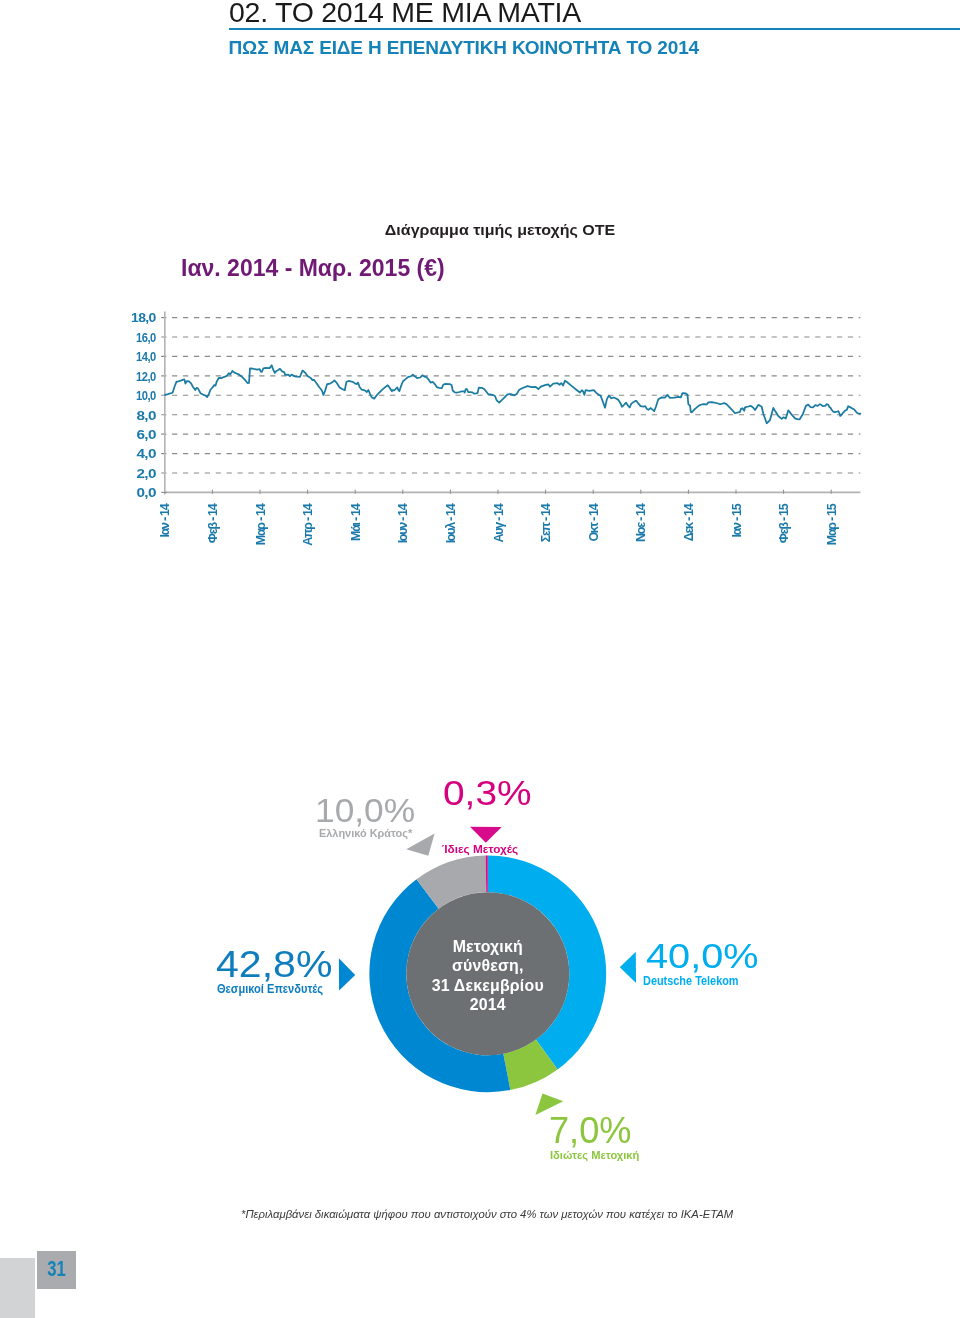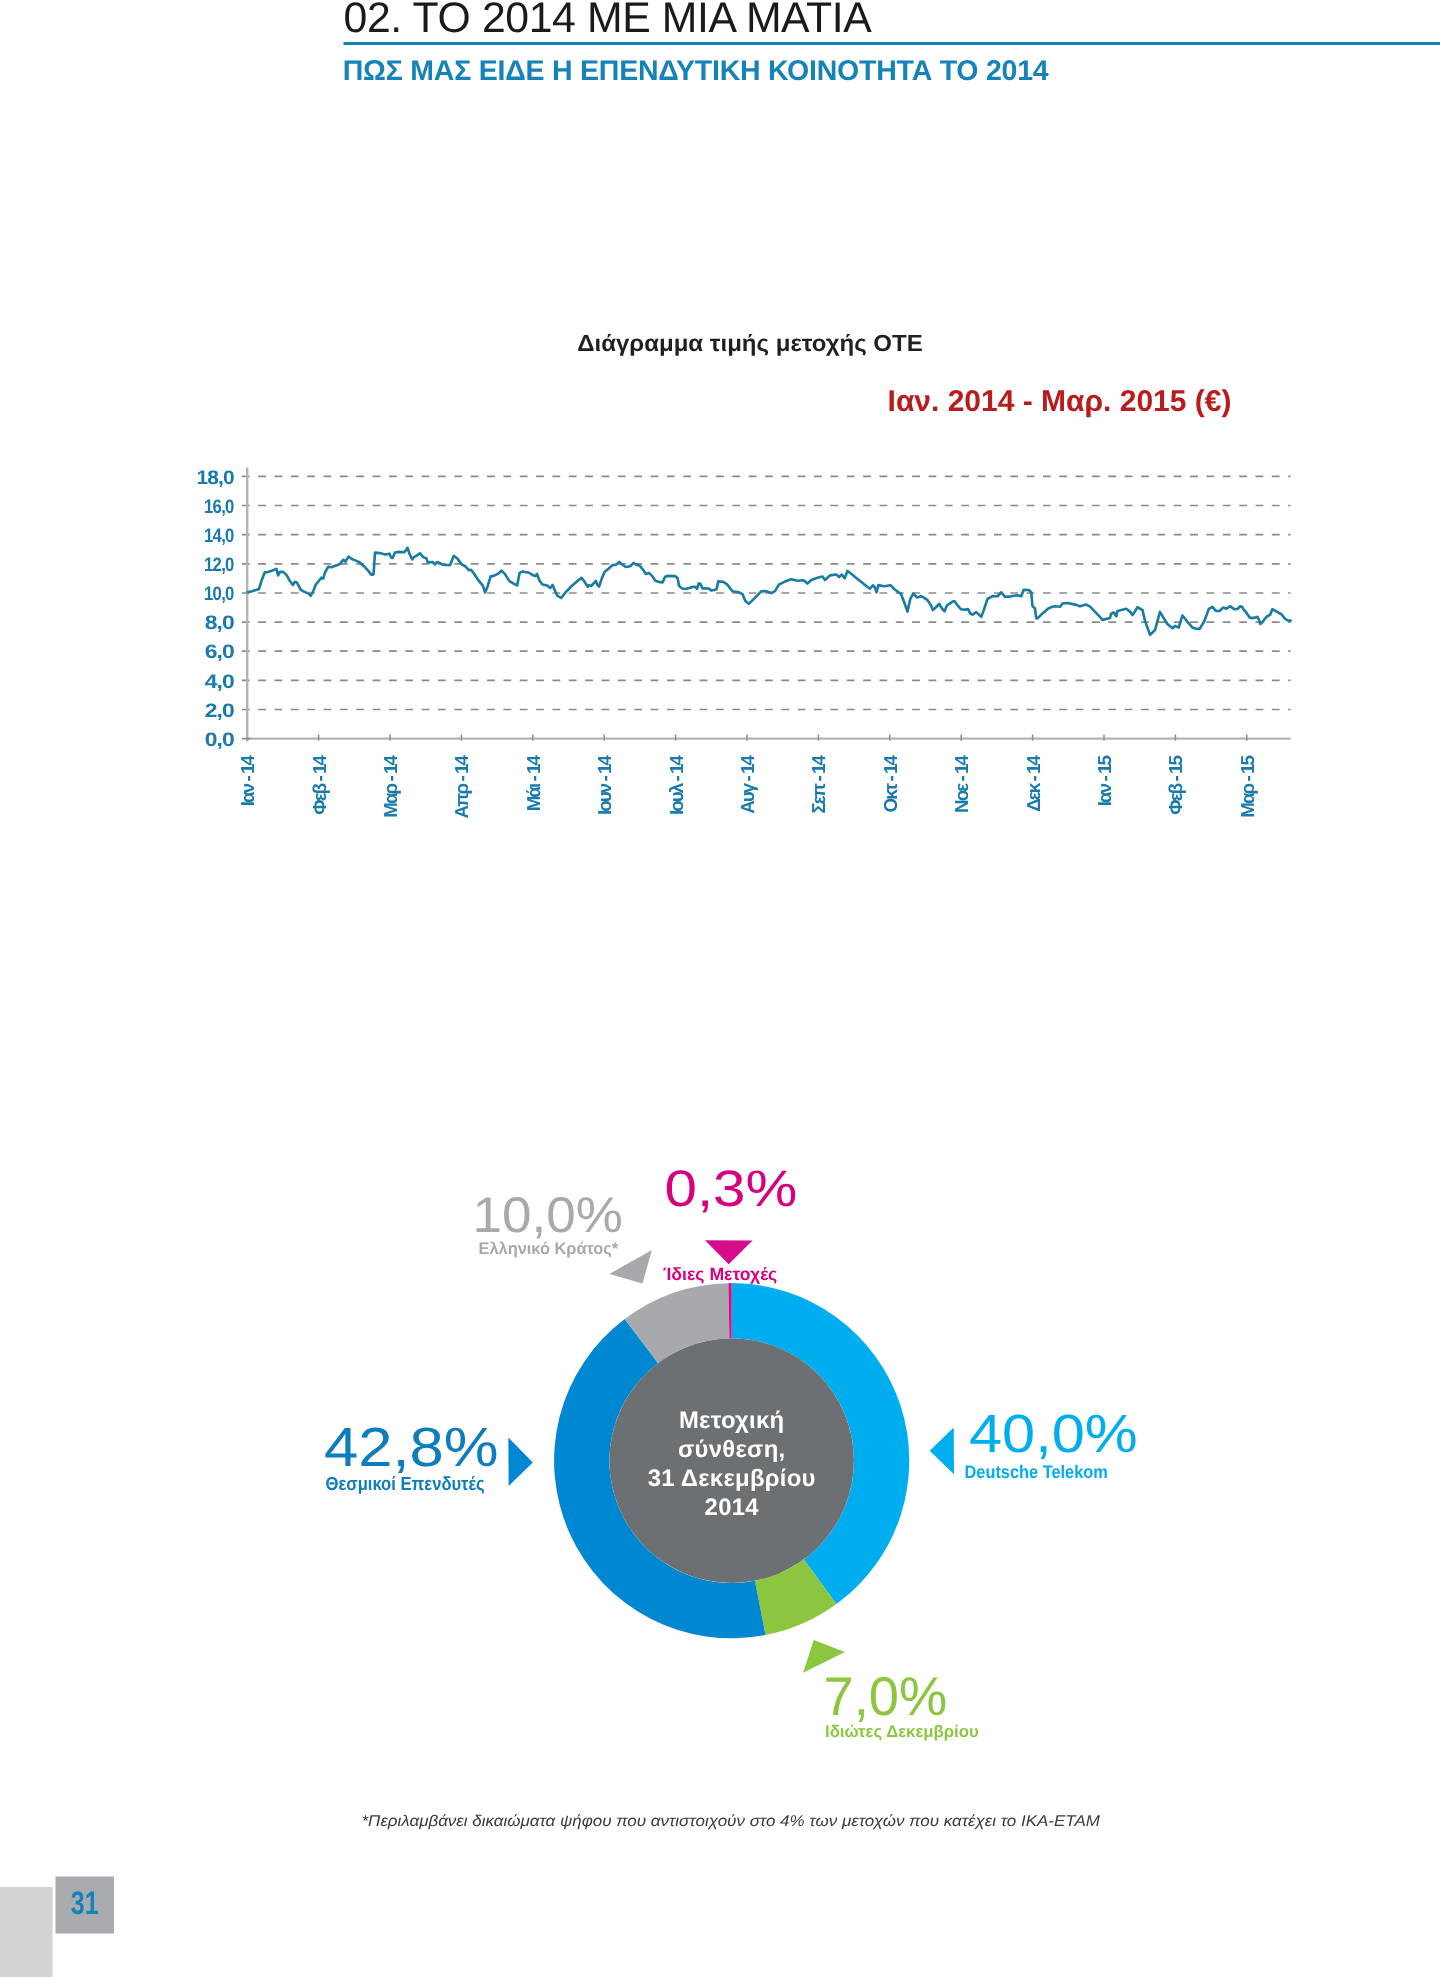--- a/index.html
+++ b/index.html
@@ -11,22 +11,22 @@
   #page-title{left:229px;top:-3px;width:700px;font-size:28.5px;line-height:30px;
               letter-spacing:-0.25px;color:#1a1a1a;font-weight:400;white-space:nowrap;}
   #title-rule{left:228.6px;top:28.3px;width:731.4px;height:1.7px;background:#1583b7;}
   #page-subtitle{left:228.5px;top:38.4px;font-size:19px;line-height:20px;
                  letter-spacing:-0.15px;color:#1583b7;font-weight:700;white-space:nowrap;}
 
   
   #linechart-title{left:179.5px;top:222.2px;width:640px;text-align:center;font-size:15.5px;
                    line-height:15.5px;font-weight:700;color:#231f20;
                    transform:scaleX(1.033);transform-origin:50% 0;}
-  #linechart-subtitle{left:181px;top:260.1px;width:640px;text-align:right;font-size:20px;
-                      line-height:16.8px;font-weight:700;color:#b91c1c;}
+  #linechart-subtitle{left:181px;top:260.1px;width:640px;text-align:left;font-size:23px;
+                      line-height:16.8px;font-weight:700;color:#701a75;}
   #linechart-svg{left:0px;top:0px;}
 
   .ylab{font-size:13px;font-weight:700;fill:#1a7aab;letter-spacing:-0.55px;}
   .xlab{font-size:12.5px;font-weight:700;fill:#1a7aab;letter-spacing:-1.3px;}
 
   
   #donut-svg{left:0;top:0;}
   .donut-center-text{fill:#ffffff;font-size:15.9px;font-weight:700;letter-spacing:0.2px;}
 
   .pct{font-weight:400;white-space:nowrap;}
@@ -129,21 +129,21 @@
     <text class="donut-center-text" x="487.8" y="1010.2" text-anchor="middle">2014</text>
     <polygon points="619.8,967.2 635.8,951.7 636.0,982.9" fill="#00aeef"></polygon>
     <polygon points="355.2,975.0 338.9,958.3 339.1,990.6" fill="#0087d1"></polygon>
     <polygon points="542.5,1093.4 563.3,1101.3 535.4,1115.1" fill="#8cc63e"></polygon>
     <polygon points="434.6,833.4 406.25,849.25 428.3,855.7" fill="#a7a9ac"></polygon>
     <polygon points="470.0,826.8 501.7,827.0 485.8,842.8" fill="#d60c8a"></polygon>
   </svg>
 <div class="abs pct" style="left:645.80px;top:939.32px;color:#00aeef;font-size:35.86px;line-height:35.86px;transform:scaleX(1.1063);transform-origin:0 0;">40,0%</div>
 <div class="abs pctlbl" style="left:643.40px;top:973.53px;color:#00aeef;font-size:12.09px;line-height:14.35px;transform:scaleX(0.9030);transform-origin:0 0;">Deutsche Telekom</div>
 <div class="abs pct" style="left:548.90px;top:1112.57px;color:#8cc63e;font-size:36.28px;line-height:36.28px;transform:scaleX(0.9977);transform-origin:0 0;">7,0%</div>
-<div class="abs pctlbl" style="left:550.40px;top:1149.15px;color:#8cc63e;font-size:11.21px;line-height:13.30px;transform:scaleX(0.9941);transform-origin:0 0;">Ιδιώτες Δεκεμβρίου</div>
+<div class="abs pctlbl" style="left:550.40px;top:1149.15px;color:#8cc63e;font-size:11.21px;line-height:13.30px;transform:scaleX(0.9941);transform-origin:0 0;">Ιδιώτες Μετοχική</div>
 <div class="abs pct" style="left:216.40px;top:947.01px;color:#0e7dbe;font-size:36.83px;line-height:36.83px;transform:scaleX(1.1145);transform-origin:0 0;">42,8%</div>
 <div class="abs pctlbl" style="left:217.20px;top:982.28px;color:#0e7dbe;font-size:12.68px;line-height:15.05px;transform:scaleX(0.8734);transform-origin:0 0;">Θεσμικοί Επενδυτές</div>
 <div class="abs pct" style="left:314.60px;top:793.69px;color:#a7a9ac;font-size:33.37px;line-height:33.37px;transform:scaleX(1.0590);transform-origin:0 0;">10,0%</div>
 <div class="abs pctlbl" style="left:318.60px;top:827.45px;color:#a7a9ac;font-size:11.21px;line-height:13.30px;transform:scaleX(0.9746);transform-origin:0 0;">Ελληνικό Κράτος*</div>
 <div class="abs pct" style="left:443.10px;top:776.20px;color:#d6017f;font-size:34.20px;line-height:34.20px;transform:scaleX(1.1365);transform-origin:0 0;">0,3%</div>
 <div class="abs pctlbl" style="left:442.40px;top:842px;color:#d6017f;font-size:11.80px;line-height:14.00px;transform:scaleX(0.9969);transform-origin:0 0;">Ίδιες Μετοχές</div>
 <div class="abs" id="footnote">*Περιλαμβάνει δικαιώματα ψήφου που αντιστοιχούν στο 4% των μετοχών που κατέχει το ΙΚΑ-ΕΤΑΜ</div>
 <div class="abs" id="page-strip"></div>
 <div class="abs" id="page-box"></div>
 <div class="abs" id="page-num">31</div>

